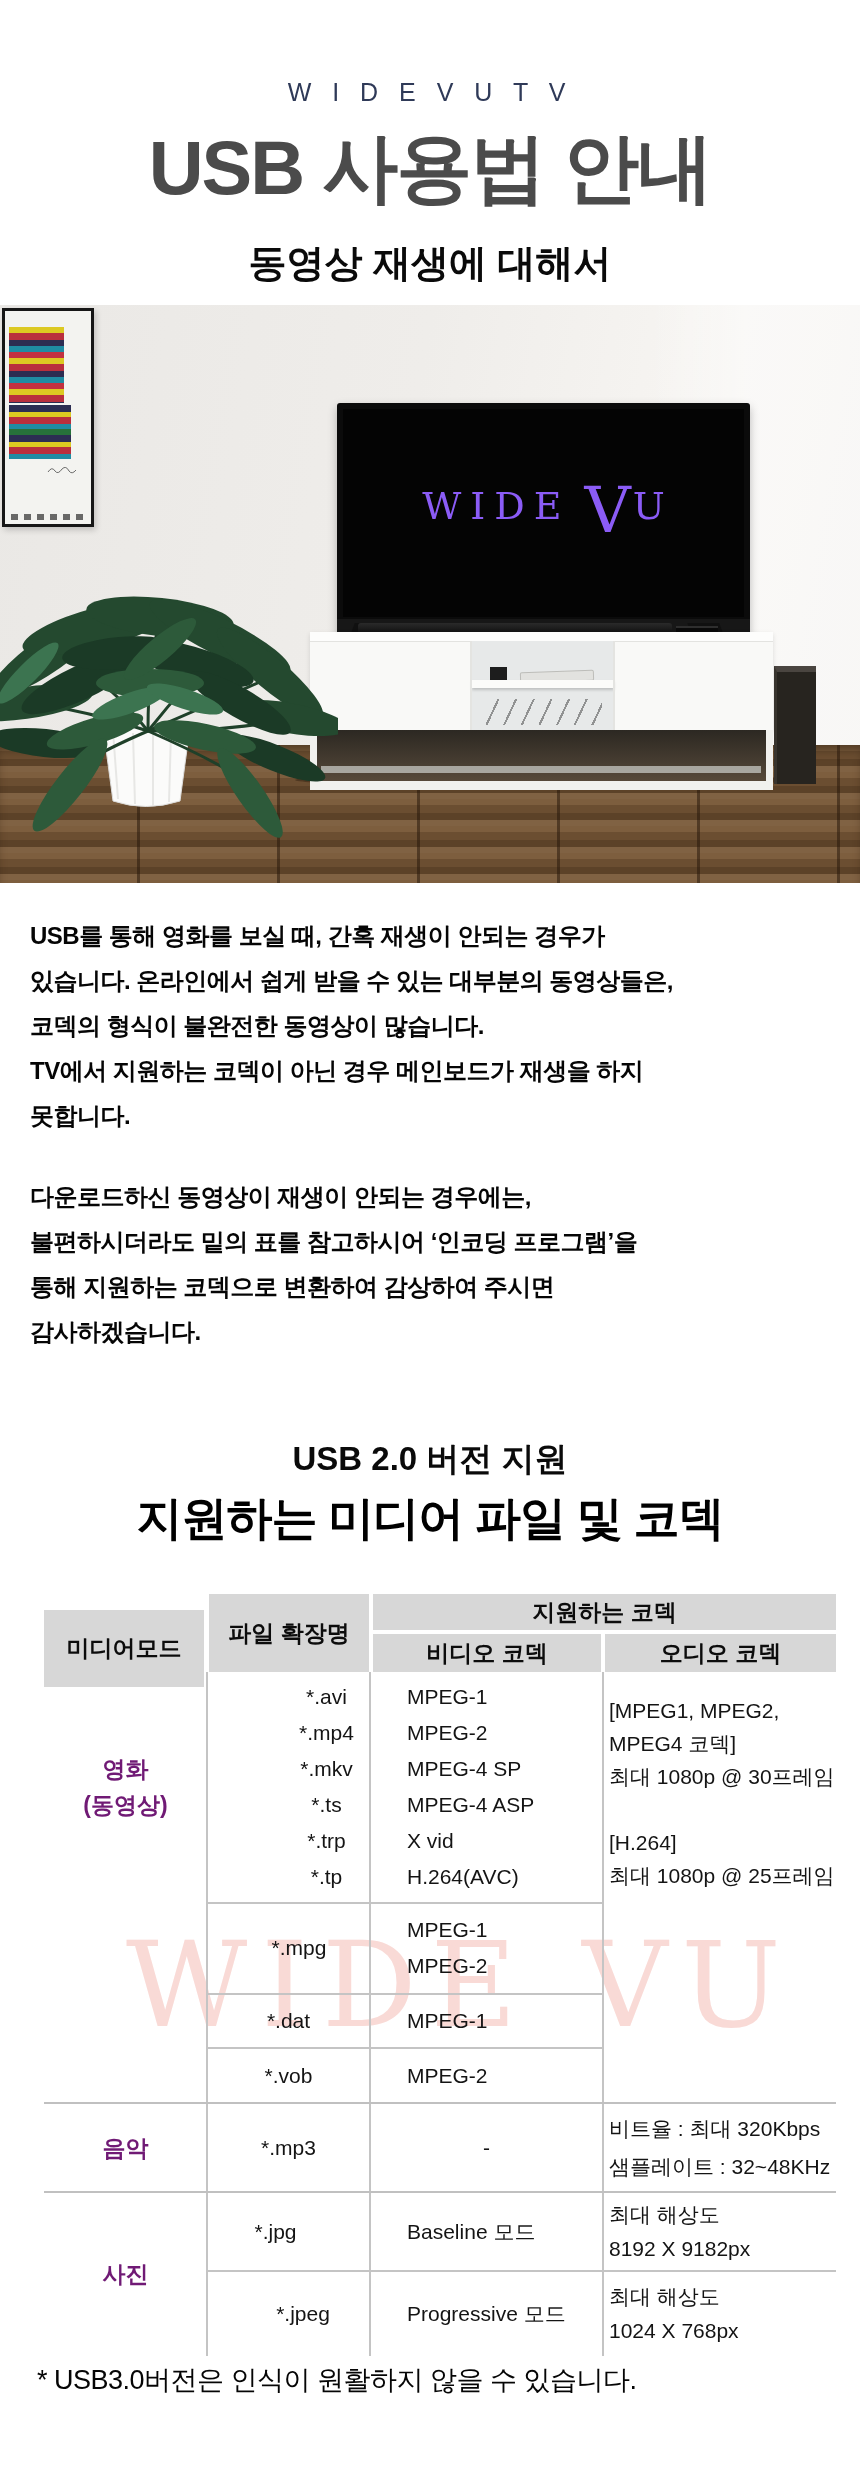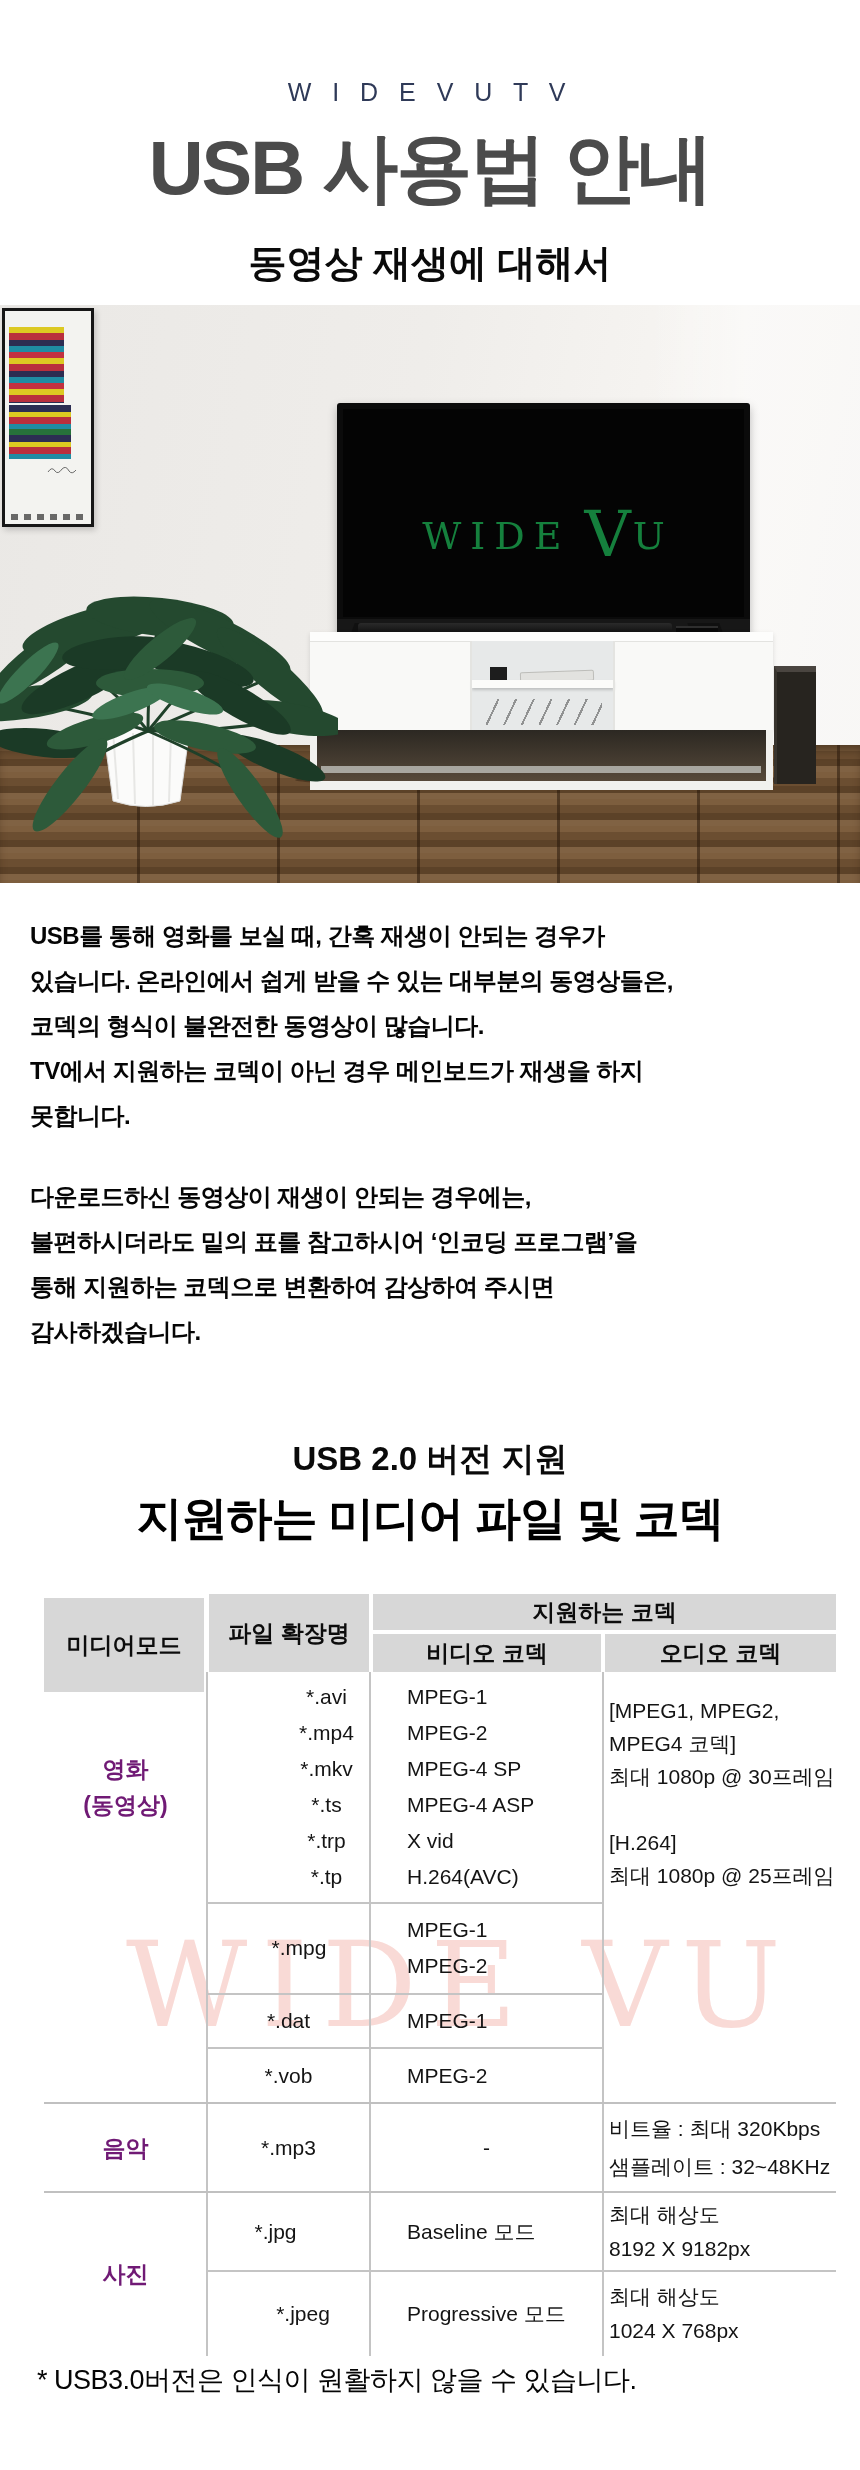--- a/index.html
+++ b/index.html
@@ -26,22 +26,22 @@
           background:repeating-linear-gradient(180deg,#2c2d52 0 7px,#dcc922 7px 12px,#b92f3d 12px 19px,#1f8ca3 19px 24px,#27713a 24px 30px);}
   .poster-sig{position:absolute;left:42px;top:156px;width:30px;height:8px;}
   .poster-logos{position:absolute;left:6px;top:203px;width:74px;height:6px;
           background:repeating-linear-gradient(90deg,#3a3a3a 0 7px,transparent 7px 13px);opacity:.75;}
 
   .plant-svg{position:absolute;left:-12px;top:226px;width:350px;height:352px;}
 
   .tv{position:absolute;left:337px;top:98px;width:413px;height:234px;background:#0b0b0b;border-radius:3px;
       box-shadow:0 4px 10px rgba(0,0,0,.25);}
   .tv-screen{position:absolute;left:6px;top:6px;right:6px;bottom:20px;background:#040404;}
-  .tv-logo{position:absolute;left:0;top:72px;width:100%;display:flex;align-items:flex-end;justify-content:center;
-      font-family:"DejaVu Serif","Liberation Serif",serif;color:#15803d;margin-top:24px;}
+  .tv-logo{position:absolute;left:0;top:72px;width:100%;display:flex;align-items:center;justify-content:center;
+      font-family:"DejaVu Serif","Liberation Serif",serif;color:#8b5cf6;}
   .tv-logo .w{font-size:38px;letter-spacing:9px;line-height:1;}
   .tv-logo .v{font-size:64px;line-height:.78;margin-left:14px;position:relative;bottom:-5px;}
   .tv-logo .u{font-size:38px;line-height:1;margin-left:2px;}
   .tv-bezel{position:absolute;left:0;bottom:0;width:100%;height:18px;background:#171717;border-radius:0 0 3px 3px;
       display:flex;align-items:center;justify-content:center;font-size:8px;color:#6b6b6b;letter-spacing:2px;}
   .tv-foot{position:absolute;width:32px;height:15px;background:#101010;top:318px;}
   .foot-l{left:352px;transform:skewX(-20deg);}
   .foot-r{left:690px;transform:skewX(20deg);}
   .soundbar{position:absolute;left:358px;top:318px;width:314px;height:17px;border-radius:3px;
       background:linear-gradient(180deg,#2a2a2a,#0d0d0d 70%);}
@@ -83,21 +83,21 @@
   .sec-big{top:1488px;font-size:46px;font-weight:800;color:#000;letter-spacing:-1px;}
 
   
   .watermark{position:absolute;top:1916px;left:126px;z-index:1;white-space:nowrap;
       font-family:"DejaVu Serif","Liberation Serif",serif;font-size:118px;letter-spacing:14px;color:#f9dad6;}
 
   
   .codec-table{position:absolute;left:44px;top:1594px;width:792px;height:762px;z-index:2;}
   .hcell{position:absolute;background:#d7d7d7;display:flex;align-items:center;justify-content:center;
       font-size:23px;font-weight:700;color:#0c0c0c;}
-  #h-media{left:0;top:4px;width:160px;height:94px;}
+  #h-media{left:0;top:16px;width:160px;height:77px;}
   #h-ext{left:165px;top:0;width:160px;height:78px;}
   #h-codec{left:329px;top:0;width:463px;height:36px;}
   #h-video{left:329px;top:40px;width:228px;height:38px;}
   #h-audio{left:561px;top:40px;width:231px;height:38px;}
 
   .bcell{position:absolute;display:flex;align-items:center;font-size:21px;font-weight:500;color:#141414;line-height:36px;}
   .cc{justify-content:center;text-align:center;}
   .lft{padding-left:37px;box-sizing:border-box;}
   .lft4{padding-left:6px;box-sizing:border-box;}
   .klabel{font-size:23px;font-weight:700;color:#701a75;}

